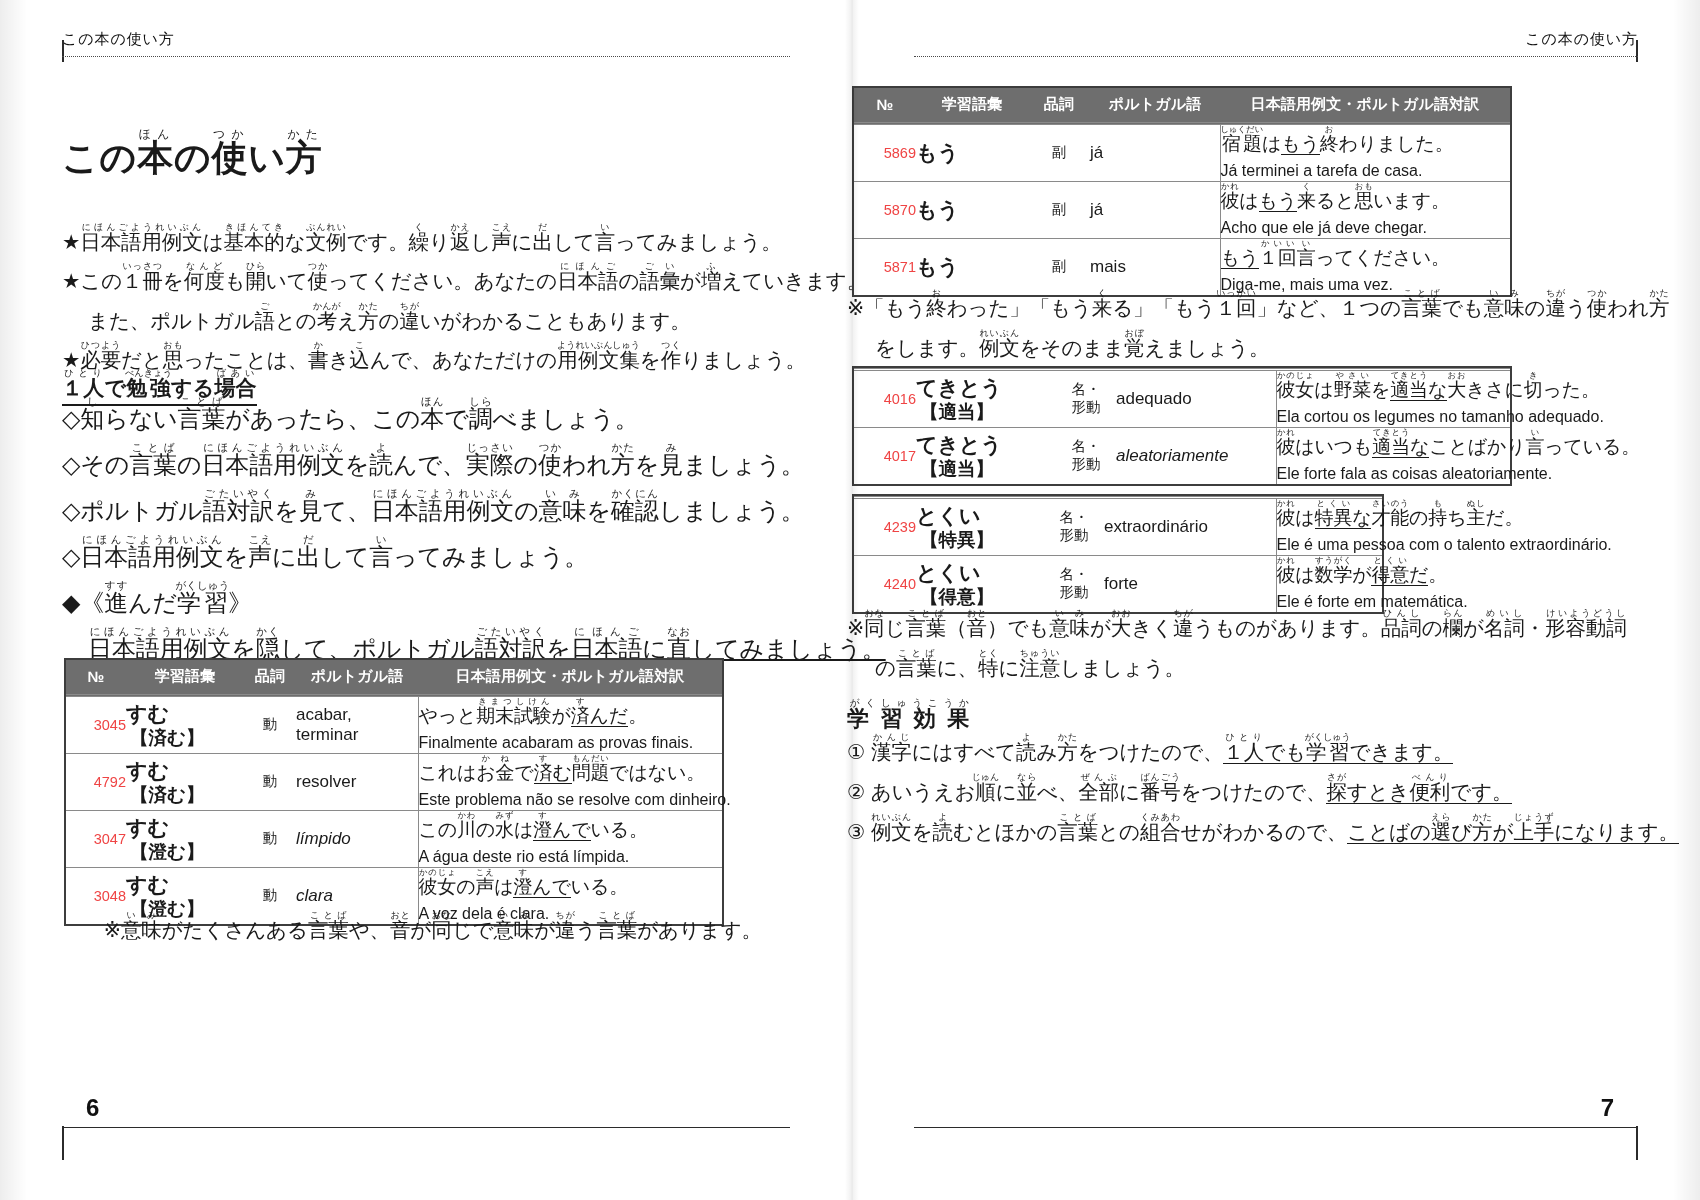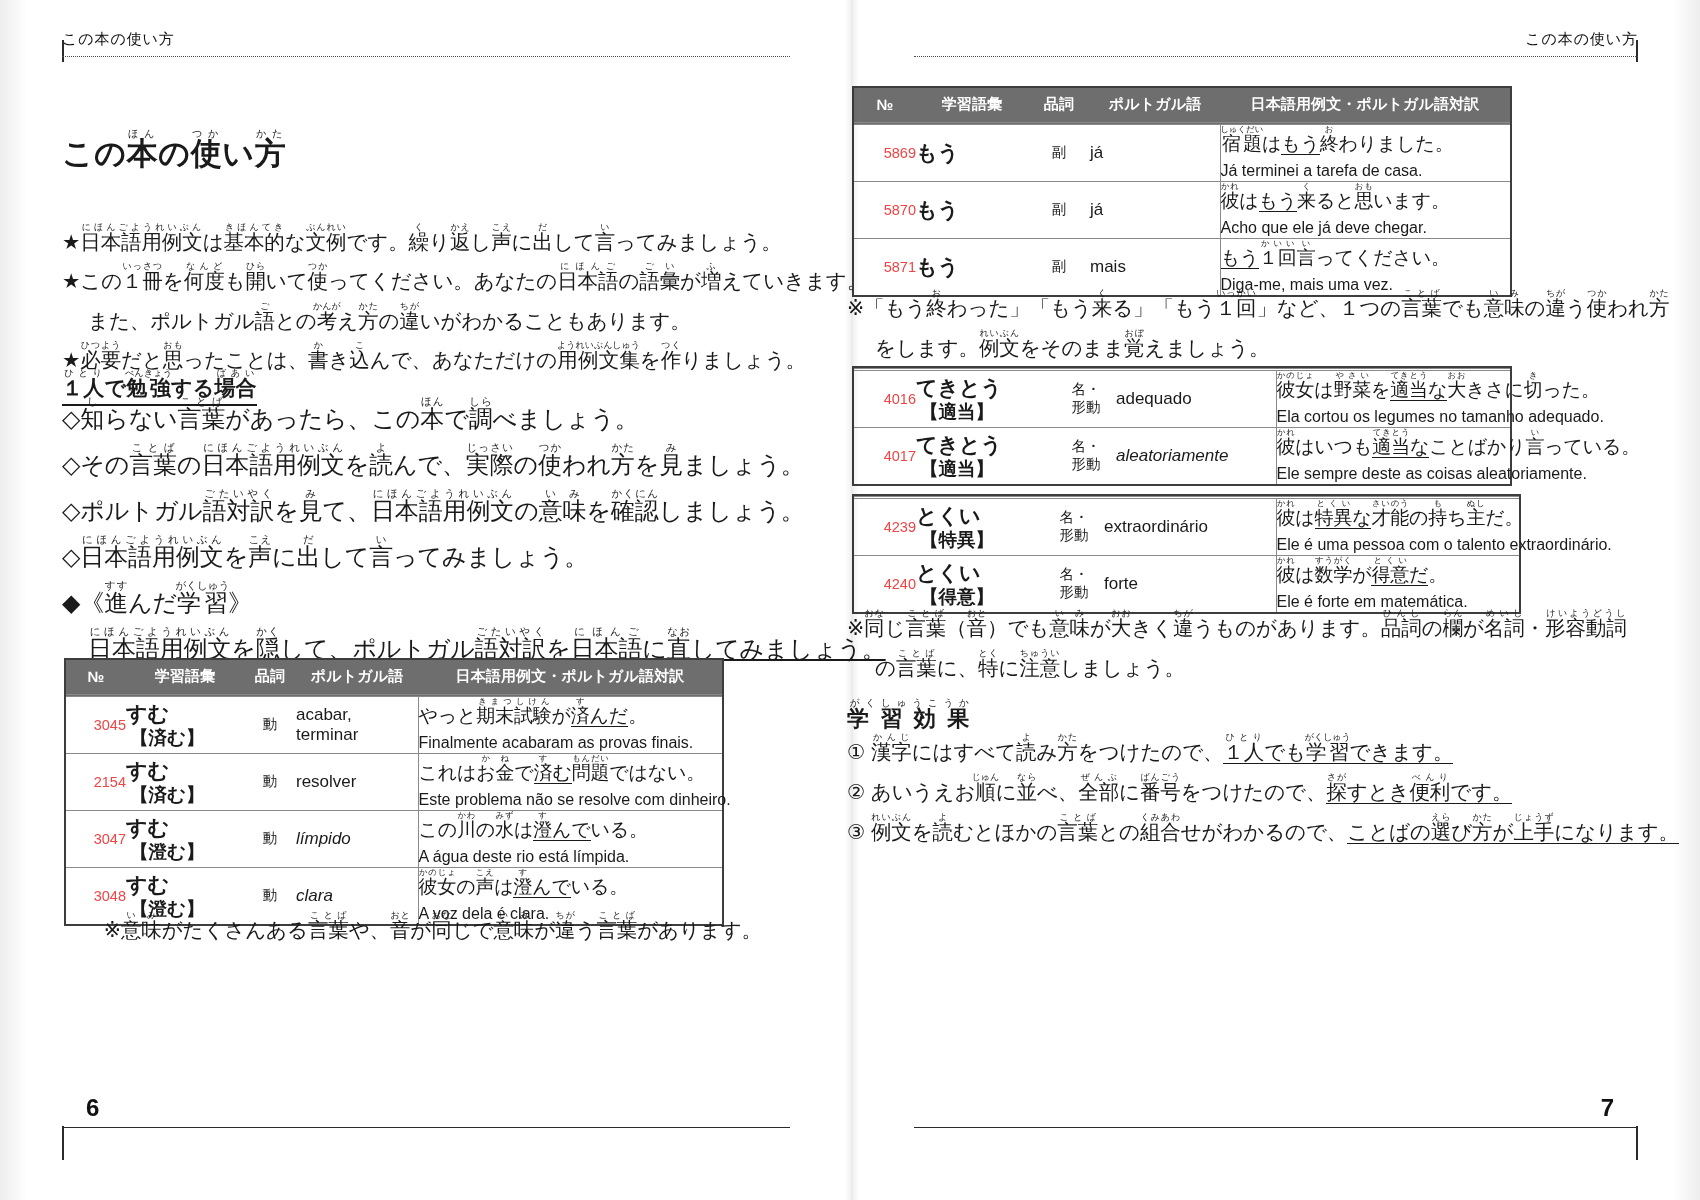--- a/index.html
+++ b/index.html
@@ -51,21 +51,21 @@
   .foliocap.r{right:62px;}
 
   
   ruby{ruby-position:over;}
   rt{font-size:.44em;line-height:1.05;letter-spacing:0;font-weight:normal;
      transform:translateY(2px);}
 
   
   .title{
     position:absolute;left:62px;top:128px;
-    font-size:31px;font-weight:bold;letter-spacing:.02em;line-height:1.5;
+    font-size:36px;font-weight:bold;letter-spacing:.02em;line-height:1.5;
   }
   .title rt{font-size:.33em;letter-spacing:.25em;}
 
   
   .intro{position:absolute;left:62px;top:222px;width:700px;
          font-size:20.5px;line-height:1.92;letter-spacing:-.005em;}
   .intro .ln{white-space:nowrap;}
   .intro .ind{padding-left:26px;}
 
   
@@ -167,21 +167,21 @@
               <td class="c-no">3045</td>
               <td class="c-voc">すむ<span class="kanji">【済む】</span></td>
               <td class="c-pos">動</td>
               <td class="c-pt">acabar,<br>terminar</td>
               <td class="c-ex">
                 <div class="ex-ja">やっと<ruby>期末試験<rt>きまつしけん</rt></ruby>が<span class="u"><ruby>済<rt>す</rt></ruby>んだ</span>。</div>
                 <div class="ex-pt">Finalmente acabaram as provas finais.</div>
               </td>
             </tr>
             <tr>
-              <td class="c-no">2154</td>
+              <td class="c-no">4792</td>
               <td class="c-voc">すむ<span class="kanji">【済む】</span></td>
               <td class="c-pos">動</td>
               <td class="c-pt">resolver</td>
               <td class="c-ex">
                 <div class="ex-ja">これは<ruby>お金<rt>かね</rt></ruby>で<span class="u"><ruby>済<rt>す</rt></ruby>む</span><ruby>問題<rt>もんだい</rt></ruby>ではない。</div>
                 <div class="ex-pt">Este problema não se resolve com dinheiro.</div>
               </td>
             </tr>
             <tr>
               <td class="c-no">3047</td>
@@ -300,28 +300,28 @@
                 <div class="ex-pt">Ela cortou os legumes no tamanho adequado.</div>
               </td>
             </tr>
             <tr>
               <td class="c-no">4017</td>
               <td class="c-voc">てきとう<span class="kanji">【適当】</span></td>
               <td class="c-pos">名・<br>形動</td>
               <td class="c-pt ital">aleatoriamente</td>
               <td class="c-ex">
                 <div class="ex-ja"><ruby>彼<rt>かれ</rt></ruby>はいつも<span class="u"><ruby>適当<rt>てきとう</rt></ruby>な</span>ことばかり<ruby>言<rt>い</rt></ruby>っている。</div>
-                <div class="ex-pt">Ele sempre deste as coisas aleatoriamente.</div>
+                <div class="ex-pt">Ele forte fala as coisas aleatoriamente.</div>
               </td>
             </tr>
           </tbody>
       </table>
     </div>
 
-    <div class="tbl" id="tbl-right-tokui" style="left:0px;top:494px;width:669px;">
+    <div class="tbl" id="tbl-right-tokui" style="left:0px;top:494px;width:532px;">
       <table>
         <colgroup>
             <col style="width:62px">
             <col style="width:128px">
             <col style="width:60px">
             <col style="width:172px">
             <col>
           </colgroup>
         <tbody>
             <tr>

